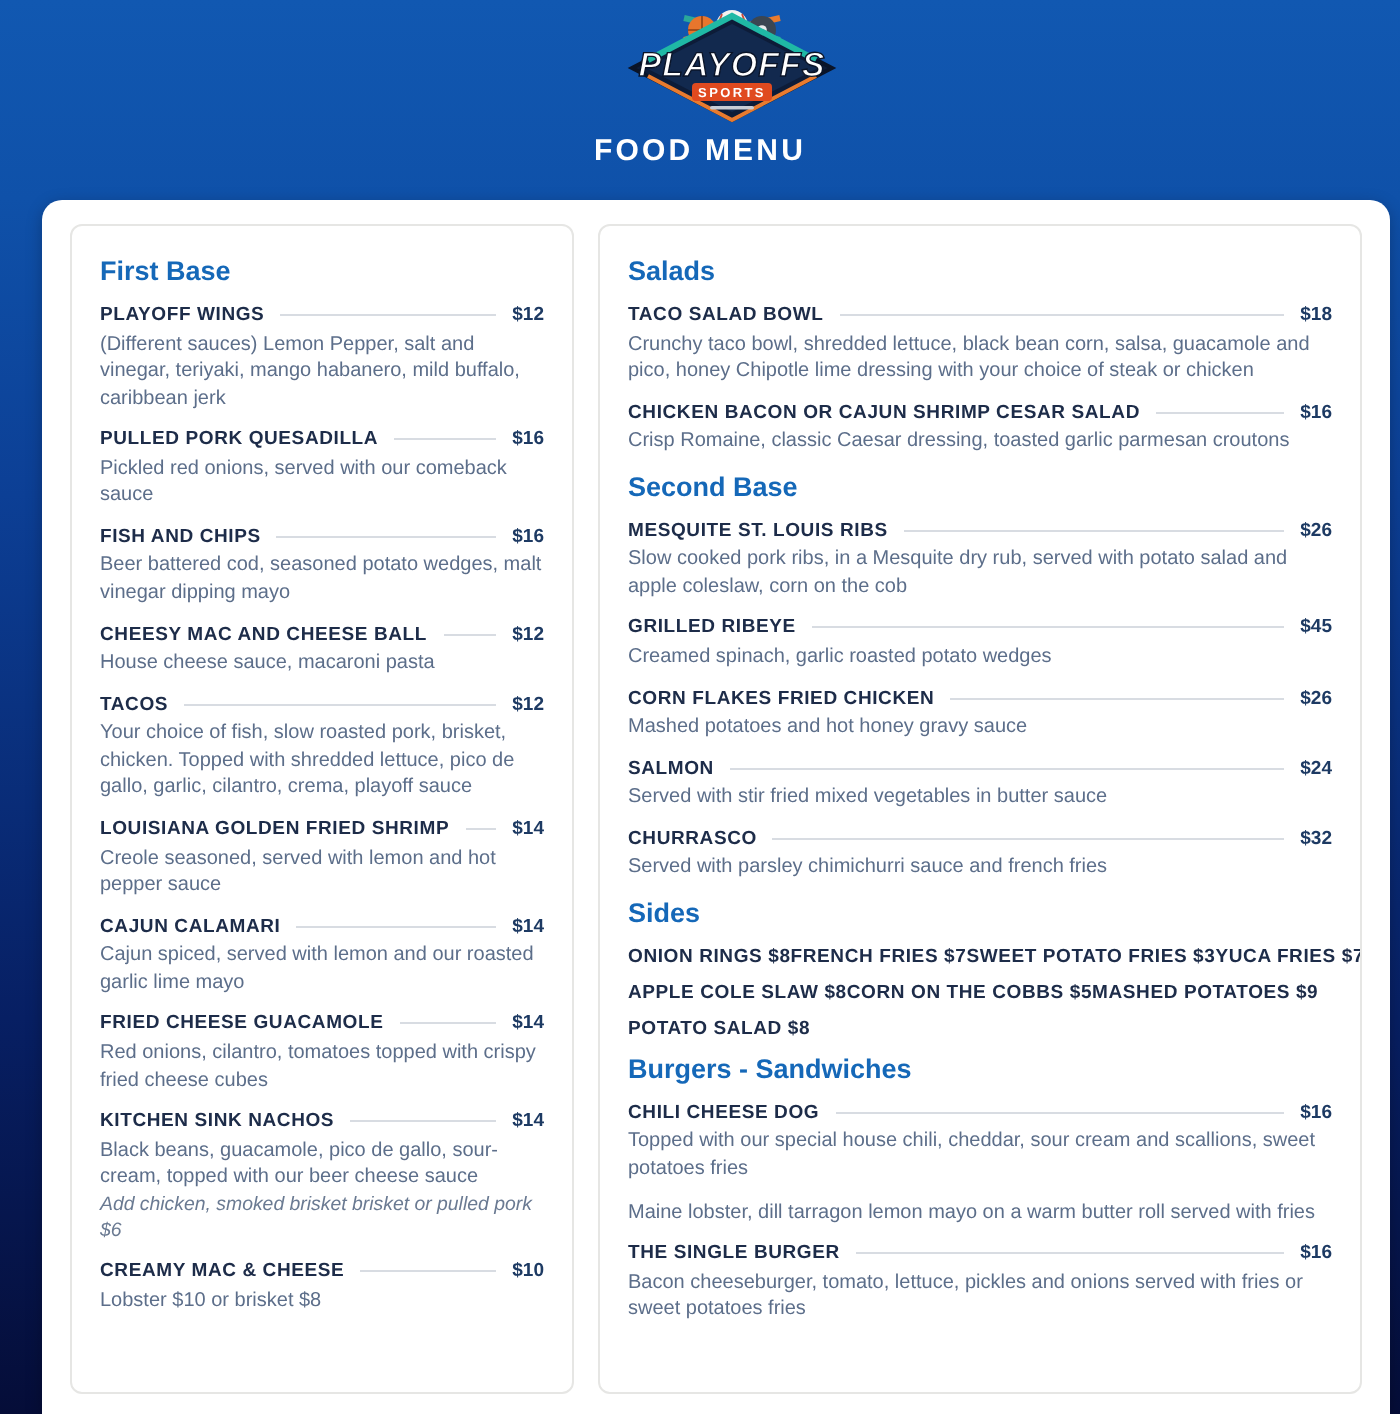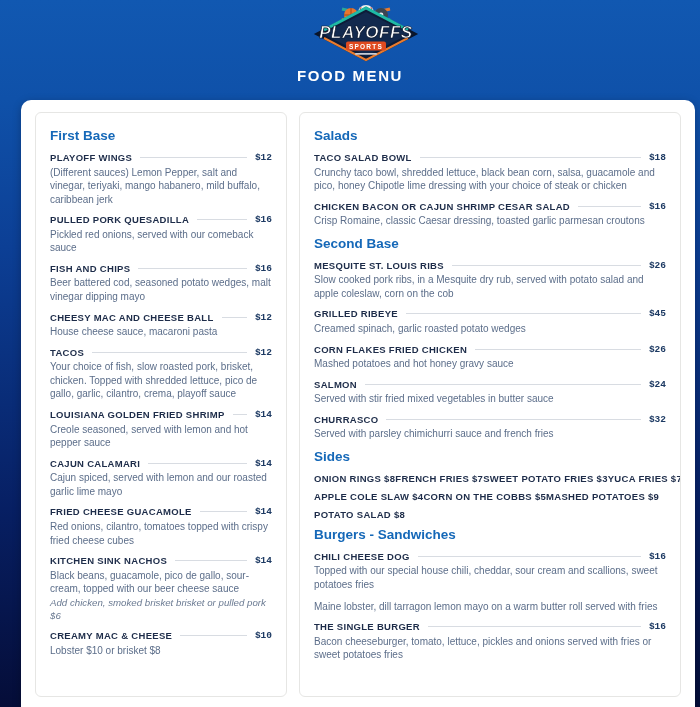--- a/index.html
+++ b/index.html
@@ -23,21 +23,21 @@
   }
   .card-left{width:252px;flex:0 0 auto;}
   .card-right{flex:1;}
   .section-heading{color:#1568b8;font-size:13.5px;font-weight:600;margin:0 0 9px 0;}
   .menu-section{margin-bottom:3px;}
   .menu-section:not(:first-child) .section-heading{margin-top:4px;}
   .menu-item{margin-bottom:8px;}
   .item-row{display:flex;align-items:center;}
   .item-name{color:#1d2c49;font-weight:700;font-size:9.5px;letter-spacing:0.3px;white-space:nowrap;}
   .leader{flex:1;border-top:1px solid #d8dce2;margin:0 8px;height:0;min-width:10px;}
-  .item-price{color:#1d3a63;font-weight:700;font-size:9.5px;font-family:Liberation Mono, monospace;}
+  .item-price{color:#1d3a63;font-weight:700;font-size:9.5px;}
   .item-desc{color:#5c6e8a;font-size:10px;line-height:1.36;margin:2.5px 0 0 0;}
   .item-note{color:#6a7a92;font-size:9.7px;font-style:italic;line-height:1.32;margin:1px 0 0 0;}
   .side-row{display:flex;justify-content:flex-start;margin-bottom:7px;}
   .side-row.single{justify-content:flex-start;align-items:flex-end;}
   .side-item{color:#1d2c49;font-weight:700;font-size:9.5px;letter-spacing:0.3px;white-space:nowrap;}
 </style>
 </head>
 <body>
 
 <div class="header">
@@ -216,21 +216,21 @@
       </section>
       <section class="menu-section">
         <h2 class="section-heading">Sides</h2>
         <div class="side-row">
           <span class="side-item">ONION RINGS $8</span>
           <span class="side-item">FRENCH FRIES $7</span>
           <span class="side-item">SWEET POTATO FRIES $3</span>
           <span class="side-item">YUCA FRIES $7</span>
         </div>
         <div class="side-row">
-          <span class="side-item">APPLE COLE SLAW $4</span>
+          <span class="side-item">APPLE COLE SLAW $8</span>
           <span class="side-item">CORN ON THE COBBS $5</span>
           <span class="side-item">MASHED POTATOES $9</span>
         </div>
         <div class="side-row single">
           <span class="side-item">POTATO SALAD $8</span>
         </div>
       </section>
       <section class="menu-section">
         <h2 class="section-heading">Burgers - Sandwiches</h2>
         <div class="menu-item">

